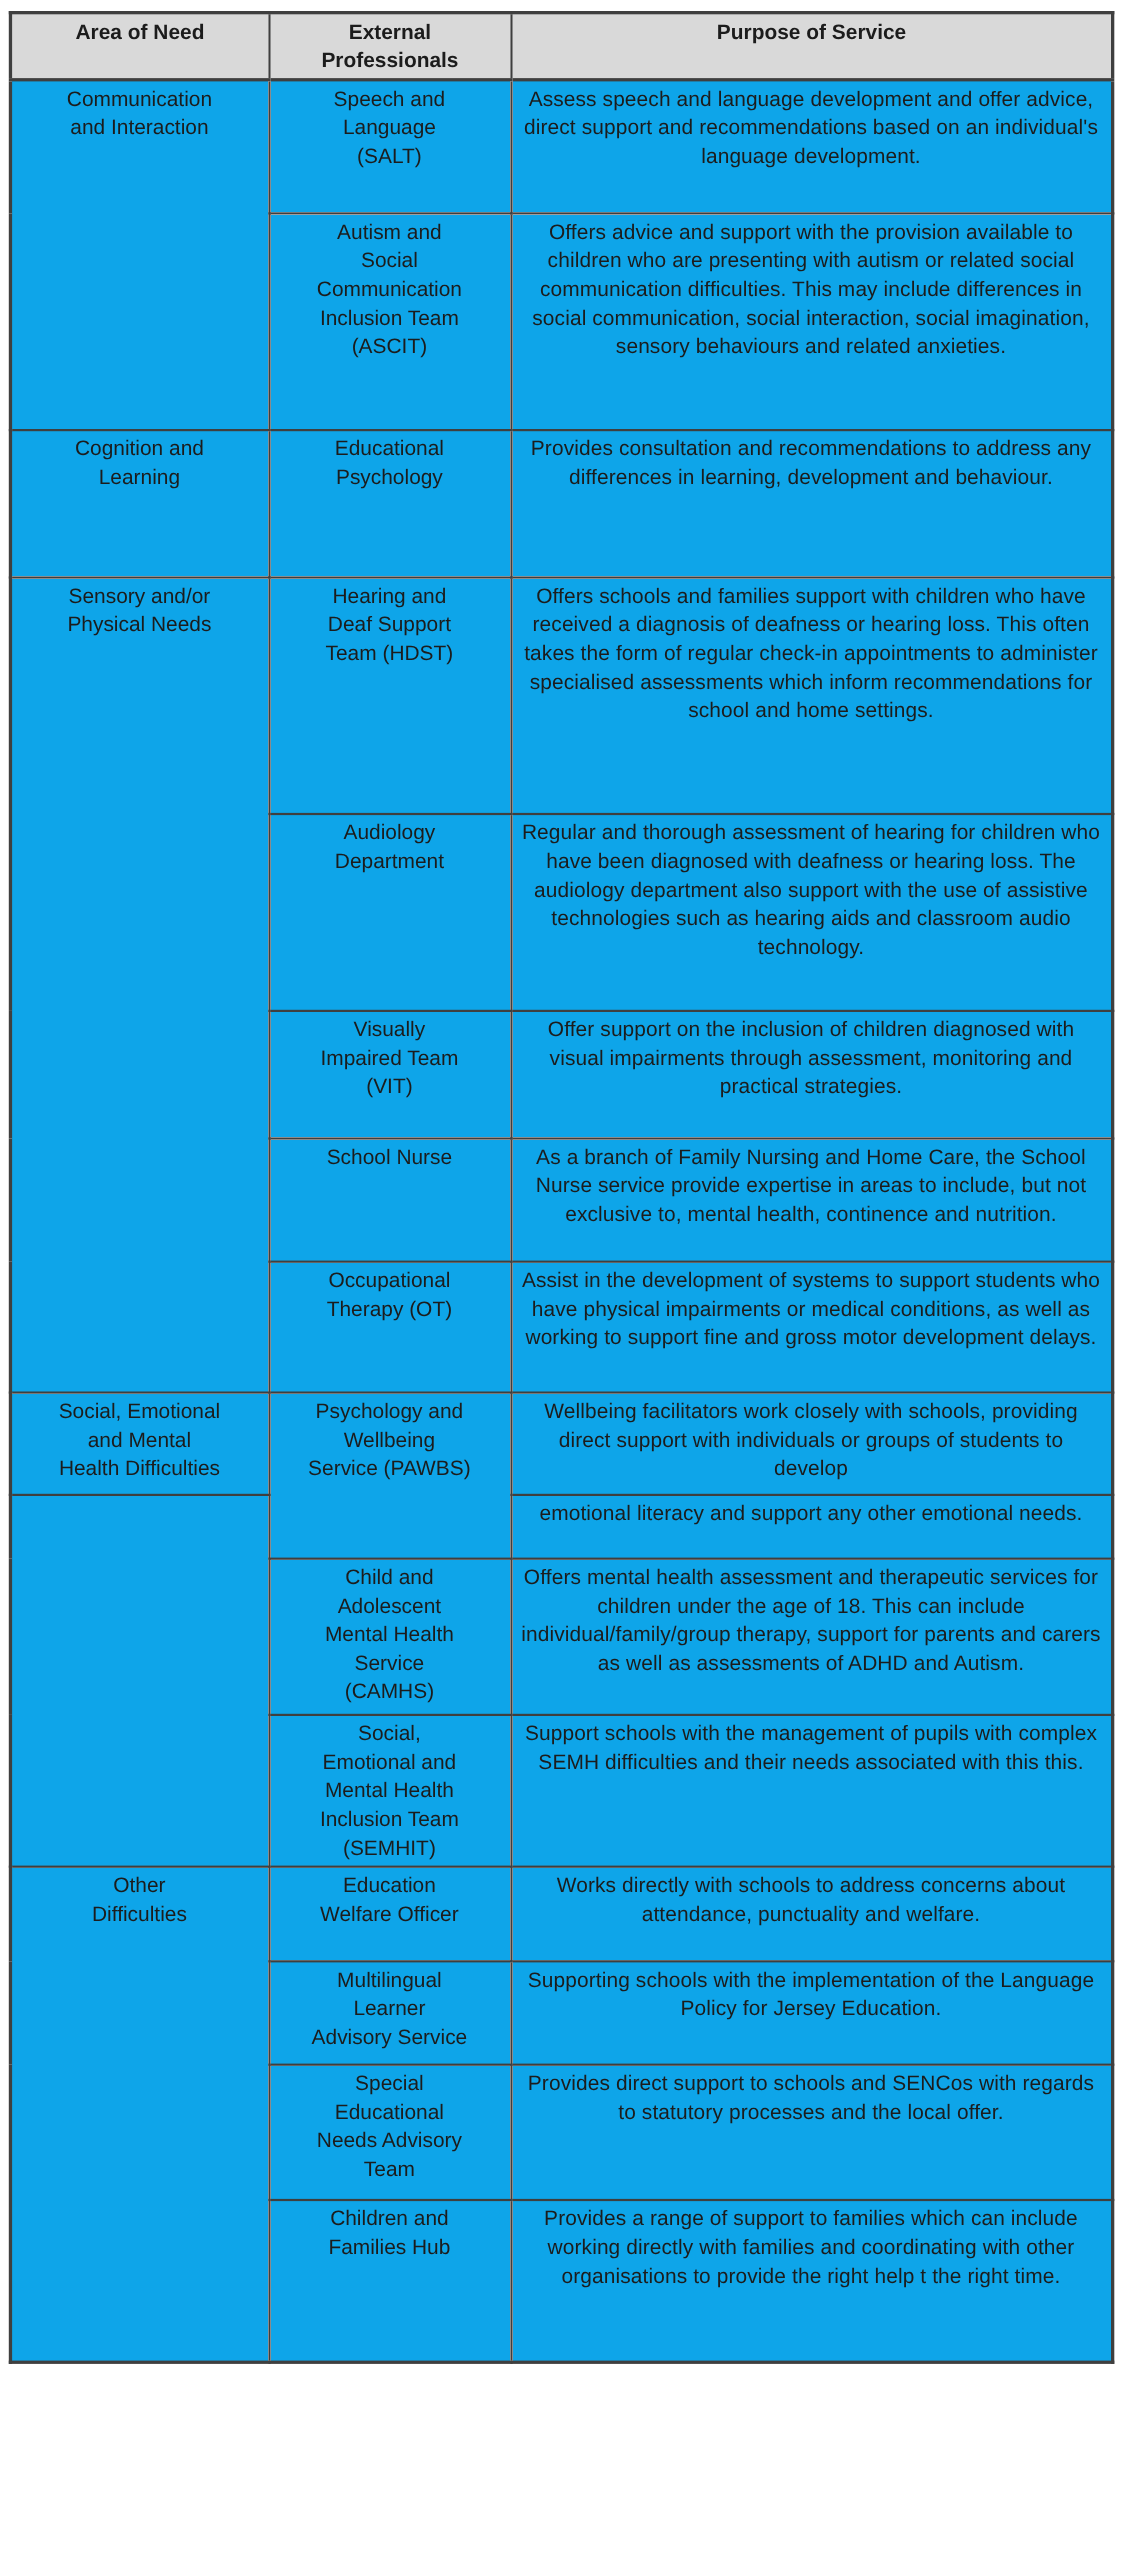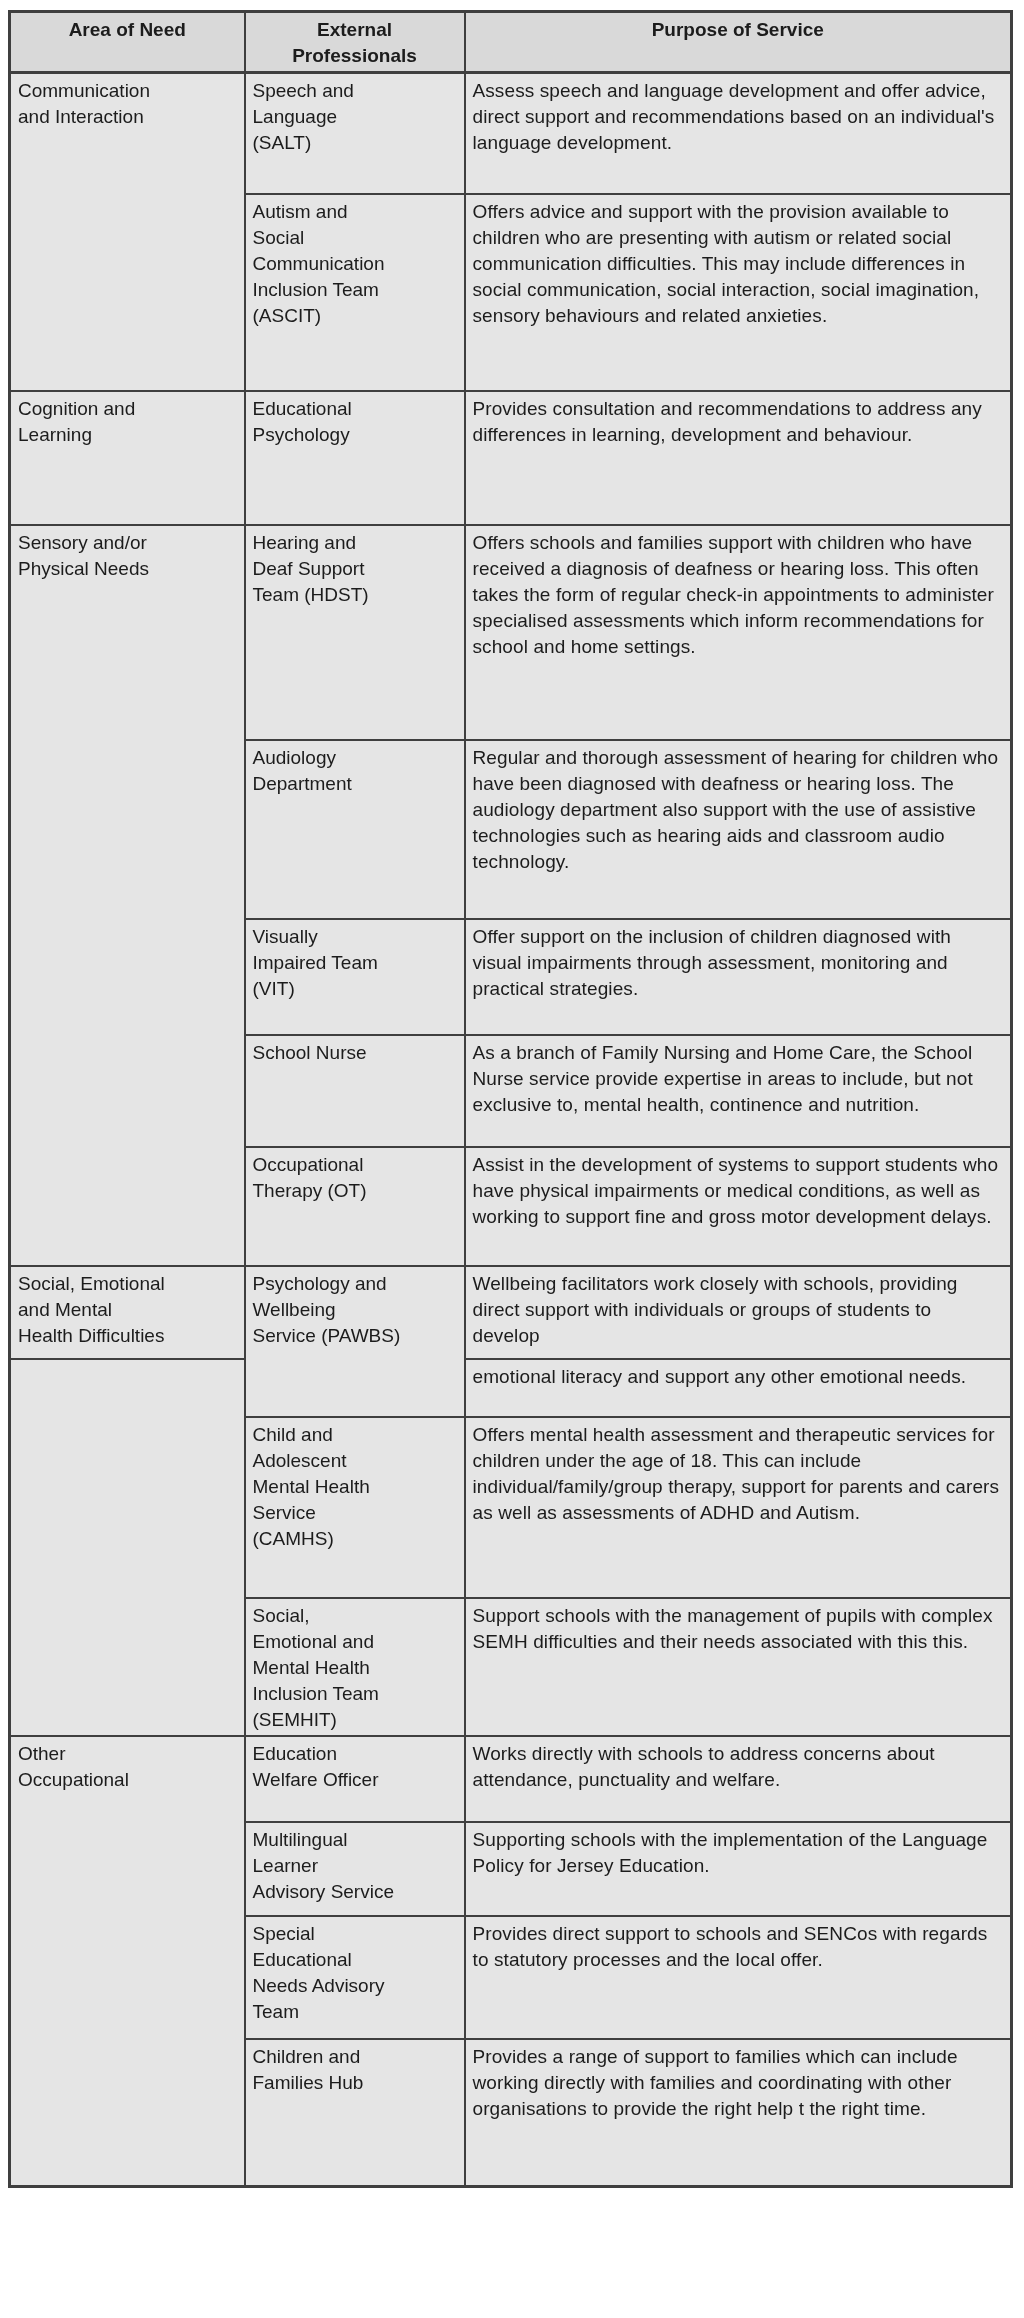--- a/index.html
+++ b/index.html
@@ -38,22 +38,22 @@
   }
   table.services th {
     background: #d9d9d9;
     font-weight: bold;
     text-align: center;
     padding: 4px 6px 2px 6px;
     white-space: pre-line;
     border-bottom: 3px solid #3f3f3f;
   }
   table.services td {
-    background: #e5e5e5;
-    text-align: left;
+    background: #0ea5e9;
+    text-align: center;
     padding: 4px 8px 2px 7px;
   }
   td.area-cell, td.prof-cell {
     white-space: pre-line;
   }
   td.purp-cell {
     letter-spacing: 0.1px;
   }
 </style>
 </head>
@@ -132,39 +132,39 @@
 Health Difficulties</td>
         <td class="prof-cell" rowspan="2">Psychology and
 Wellbeing
 Service (PAWBS)</td>
         <td class="purp-cell">Wellbeing facilitators work closely with schools, providing direct support with individuals or groups of students to develop</td>
       </tr>
       <tr style="height:58px">
         <td class="area-cell" rowspan="3"></td>
         <td class="purp-cell">emotional literacy and support any other emotional needs.</td>
       </tr>
-      <tr style="height:181px">
+      <tr style="height:142px">
         <td class="prof-cell">Child and
 Adolescent
 Mental Health
 Service
 (CAMHS)</td>
         <td class="purp-cell">Offers mental health assessment and therapeutic services for children under the age of 18. This can include individual/family/group therapy, support for parents and carers as well as assessments of ADHD and Autism.</td>
       </tr>
       <tr style="height:112px">
         <td class="prof-cell">Social,
 Emotional and
 Mental Health
 Inclusion Team
 (SEMHIT)</td>
         <td class="purp-cell">Support schools with the management of pupils with complex SEMH difficulties and their needs associated with this this.</td>
       </tr>
       <tr style="height:86px">
         <td class="area-cell" rowspan="4">Other
-Occupational</td>
+Difficulties</td>
         <td class="prof-cell">Education
 Welfare Officer</td>
         <td class="purp-cell">Works directly with schools to address concerns about attendance, punctuality and welfare.</td>
       </tr>
       <tr style="height:94px">
         <td class="prof-cell">Multilingual
 Learner
 Advisory Service</td>
         <td class="purp-cell">Supporting schools with the implementation of the Language Policy for Jersey Education.</td>
       </tr>

